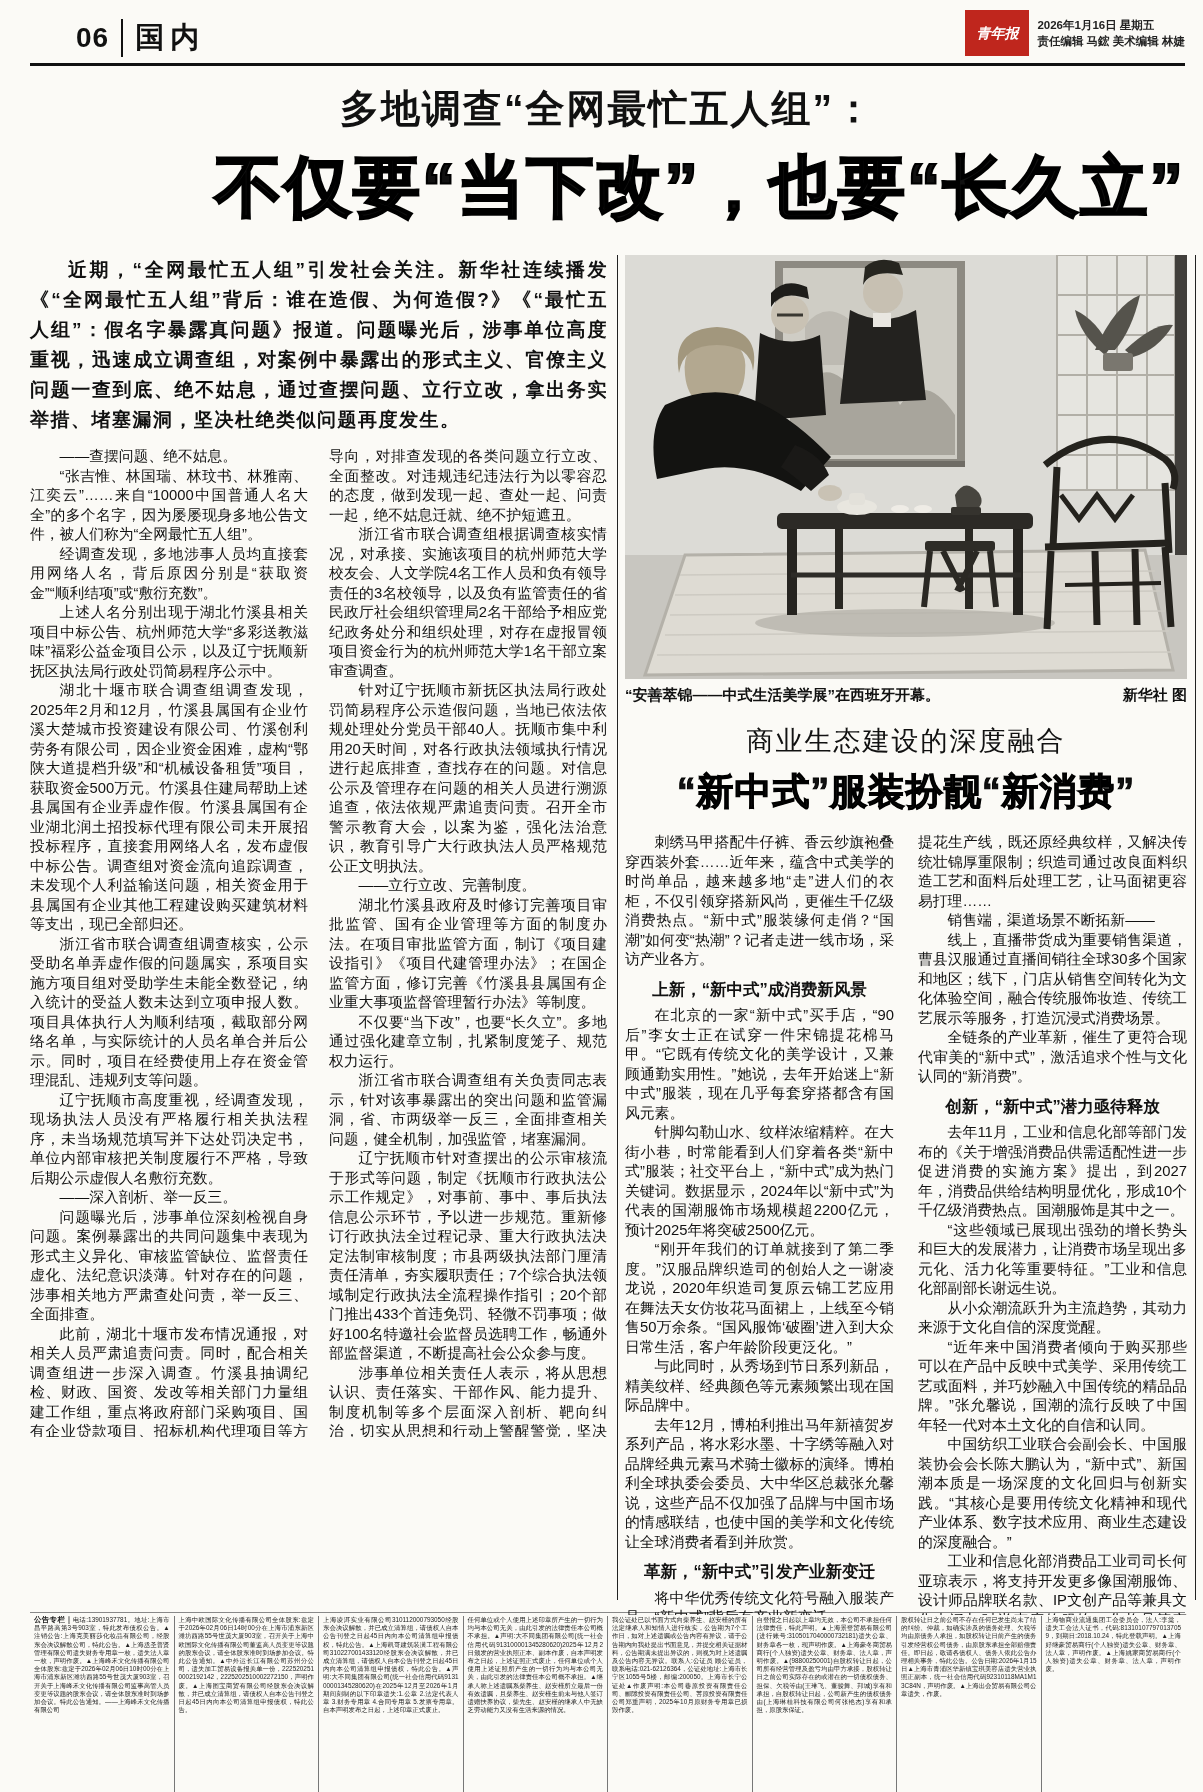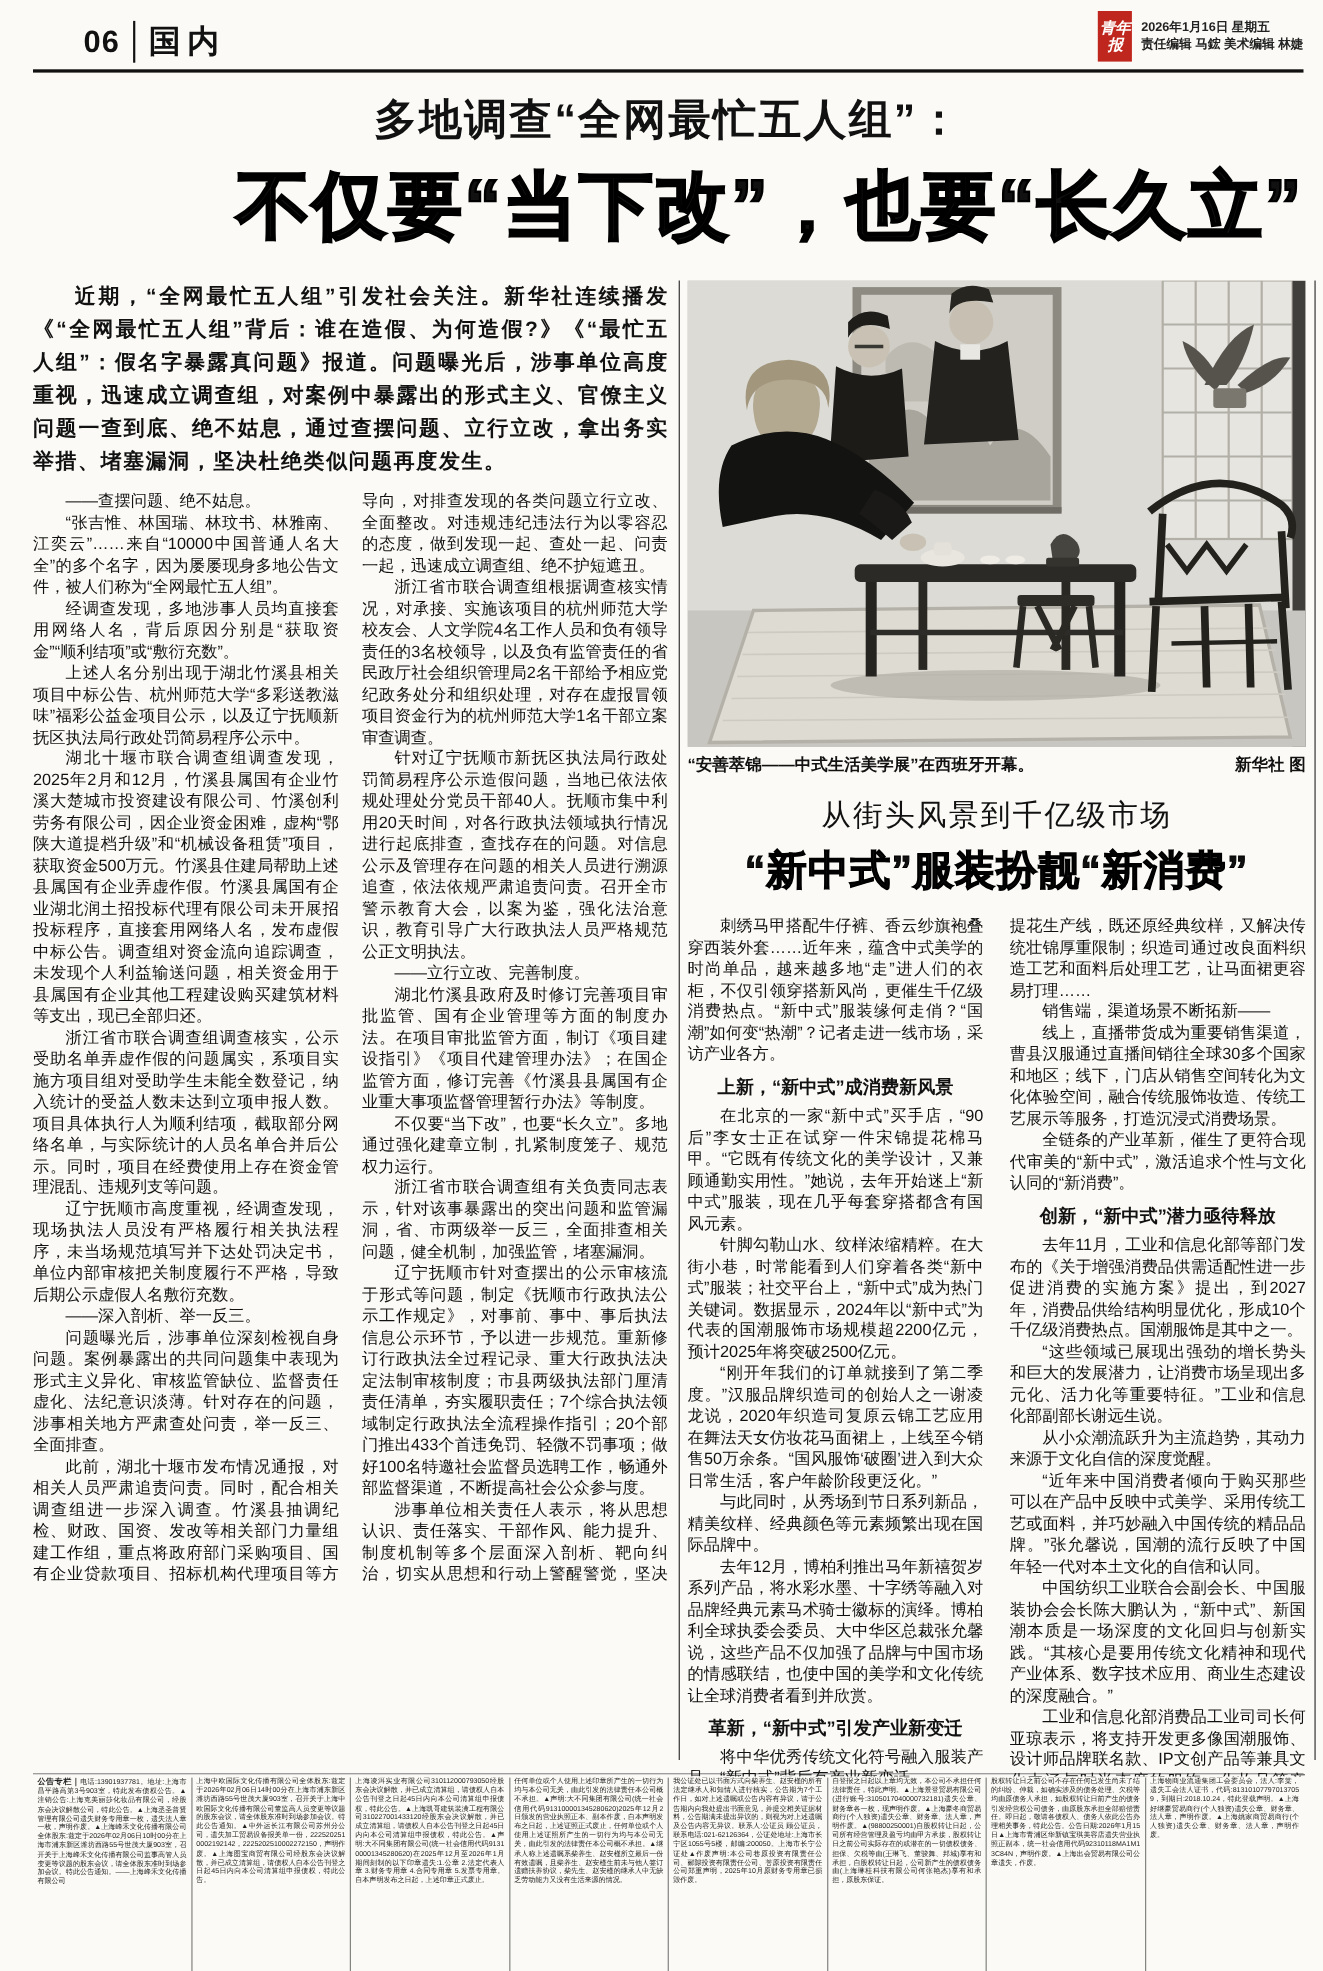--- a/index.html
+++ b/index.html
@@ -11,21 +11,21 @@
     overflow:hidden;
     padding:12px 18px 0 30px;
   }
   
   .hdr { display:flex; align-items:flex-end; justify-content:space-between; height:46px; }
   .hdr-left { display:flex; align-items:center; gap:12px; }
   .pageno { font-size:28px; font-weight:900; letter-spacing:1px;margin-left:46px; }
   .hdr-div { width:2px; height:38px; background:#111; }
   .section { font-size:29px; font-weight:600; letter-spacing:6px; }
   .hdr-right { display:flex; align-items:center; gap:8px; padding-bottom:2px; }
-  .logo { width:31px; height:46px; background:#bf261d; color:#fff; display:flex; align-items:center; justify-content:center;
+  .logo { width:64px; height:46px; background:#bf261d; color:#fff; display:flex; align-items:center; justify-content:center;
           font-size:14px; font-weight:bold; line-height:15px; text-align:center; font-style:italic;margin-left:44px; }
   .dateblock { font-size:11.5px; line-height:16px; color:#222; font-weight:600; }
   .hdr-rule { height:3px; background:#111; margin-top:5px; }
 
   
   .kicker1 { text-align:center; font-size:39px; font-weight:600; letter-spacing:2px; margin-top:16px; }
   .head1 { text-align:right; font-size:67px; font-weight:700; letter-spacing:2px; margin-top:6px;
            -webkit-text-stroke:2.2px #000; white-space:nowrap; }
 
   
@@ -93,21 +93,21 @@
           <p class="bp">经调查发现，多地涉事人员均直接套用网络人名，背后原因分别是“获取资金”“顺利结项”或“敷衍充数”。</p>
           <p class="bp">上述人名分别出现于湖北竹溪县相关项目中标公告、杭州师范大学“多彩送教滋味”福彩公益金项目公示，以及辽宁抚顺新抚区执法局行政处罚简易程序公示中。</p>
           <p class="bp">湖北十堰市联合调查组调查发现，2025年2月和12月，竹溪县属国有企业竹溪大楚城市投资建设有限公司、竹溪创利劳务有限公司，因企业资金困难，虚构“鄂陕大道提档升级”和“机械设备租赁”项目，获取资金500万元。竹溪县住建局帮助上述县属国有企业弄虚作假。竹溪县属国有企业湖北润土招投标代理有限公司未开展招投标程序，直接套用网络人名，发布虚假中标公告。调查组对资金流向追踪调查，未发现个人利益输送问题，相关资金用于县属国有企业其他工程建设购买建筑材料等支出，现已全部归还。</p>
           <p class="bp">浙江省市联合调查组调查核实，公示受助名单弄虚作假的问题属实，系项目实施方项目组对受助学生未能全数登记，纳入统计的受益人数未达到立项申报人数。项目具体执行人为顺利结项，截取部分网络名单，与实际统计的人员名单合并后公示。同时，项目在经费使用上存在资金管理混乱、违规列支等问题。</p>
           <p class="bp">辽宁抚顺市高度重视，经调查发现，现场执法人员没有严格履行相关执法程序，未当场规范填写并下达处罚决定书，单位内部审核把关制度履行不严格，导致后期公示虚假人名敷衍充数。</p>
           <div class="bh">——深入剖析、举一反三。</div>
           <p class="bp">问题曝光后，涉事单位深刻检视自身问题。案例暴露出的共同问题集中表现为形式主义异化、审核监管缺位、监督责任虚化、法纪意识淡薄。针对存在的问题，涉事相关地方严肃查处问责，举一反三、全面排查。</p>
           <p class="bp">此前，湖北十堰市发布情况通报，对相关人员严肃追责问责。同时，配合相关调查组进一步深入调查。竹溪县抽调纪检、财政、国资、发改等相关部门力量组建工作组，重点将政府部门采购项目、国有企业贷款项目、招标机构代理项目等方面作为突破口，开展全覆盖、穿透式排查。坚持问题</p>
         </div>
       <div class="col">
-          <p class="bc">导向，对排查发现的各类问题立行立改、全面整改。对违规违纪违法行为以零容忍的态度，做到发现一起、查处一起、问责一起，迅速成立调查组、绝不护短遮丑。</p>
+          <p class="bc">导向，对排查发现的各类问题立行立改、全面整改。对违规违纪违法行为以零容忍的态度，做到发现一起、查处一起、问责一起，绝不姑息迁就、绝不护短遮丑。</p>
           <p class="bp">浙江省市联合调查组根据调查核实情况，对承接、实施该项目的杭州师范大学校友会、人文学院4名工作人员和负有领导责任的3名校领导，以及负有监管责任的省民政厅社会组织管理局2名干部给予相应党纪政务处分和组织处理，对存在虚报冒领项目资金行为的杭州师范大学1名干部立案审查调查。</p>
           <p class="bp">针对辽宁抚顺市新抚区执法局行政处罚简易程序公示造假问题，当地已依法依规处理处分党员干部40人。抚顺市集中利用20天时间，对各行政执法领域执行情况进行起底排查，查找存在的问题。对信息公示及管理存在问题的相关人员进行溯源追查，依法依规严肃追责问责。召开全市警示教育大会，以案为鉴，强化法治意识，教育引导广大行政执法人员严格规范公正文明执法。</p>
           <div class="bh">——立行立改、完善制度。</div>
           <p class="bp">湖北竹溪县政府及时修订完善项目审批监管、国有企业管理等方面的制度办法。在项目审批监管方面，制订《项目建设指引》《项目代建管理办法》；在国企监管方面，修订完善《竹溪县县属国有企业重大事项监督管理暂行办法》等制度。</p>
           <p class="bp">不仅要“当下改”，也要“长久立”。多地通过强化建章立制，扎紧制度笼子、规范权力运行。</p>
           <p class="bp">浙江省市联合调查组有关负责同志表示，针对该事暴露出的突出问题和监管漏洞，省、市两级举一反三，全面排查相关问题，健全机制，加强监管，堵塞漏洞。</p>
           <p class="bp">辽宁抚顺市针对查摆出的公示审核流于形式等问题，制定《抚顺市行政执法公示工作规定》，对事前、事中、事后执法信息公示环节，予以进一步规范。重新修订行政执法全过程记录、重大行政执法决定法制审核制度；市县两级执法部门厘清责任清单，夯实履职责任；7个综合执法领域制定行政执法全流程操作指引；20个部门推出433个首违免罚、轻微不罚事项；做好100名特邀社会监督员选聘工作，畅通外部监督渠道，不断提高社会公众参与度。</p>
           <p class="bp">涉事单位相关责任人表示，将从思想认识、责任落实、干部作风、能力提升、制度机制等多个层面深入剖析、靶向纠治，切实从思想和行动上警醒警觉，坚决杜绝此类问题发生。</p>
         </div>
     </div>
@@ -208,21 +208,21 @@
           <path d="M436 240 l18 24 l18 -24 l18 24 l18 -24" stroke-width="5"></path>
           <path d="M440 330 l96 -2" stroke-width="4"></path>
         </g>
       </svg>
     </div>
     <div class="capline">
       <span>“安善萃锦——中式生活美学展”在西班牙开幕。</span>
       <span>新华社 图</span>
     </div>
 
-    <div class="kicker2">从街头风景到千亿级市场</div>
+    <div class="kicker2">商业生态建设的深度融合</div>
     <div class="head2">“新中式”服装扮靓“新消费”</div>
 
     <div class="cols2">
       <div class="col2">
           <p class="bp">刺绣马甲搭配牛仔裤、香云纱旗袍叠穿西装外套……近年来，蕴含中式美学的时尚单品，越来越多地“走”进人们的衣柜，不仅引领穿搭新风尚，更催生千亿级消费热点。“新中式”服装缘何走俏？“国潮”如何变“热潮”？记者走进一线市场，采访产业各方。</p>
           <div class="bH">上新，“新中式”成消费新风景</div>
           <p class="bp">在北京的一家“新中式”买手店，“90后”李女士正在试穿一件宋锦提花棉马甲。“它既有传统文化的美学设计，又兼顾通勤实用性。”她说，去年开始迷上“新中式”服装，现在几乎每套穿搭都含有国风元素。</p>
           <p class="bp">针脚勾勒山水、纹样浓缩精粹。在大街小巷，时常能看到人们穿着各类“新中式”服装；社交平台上，“新中式”成为热门关键词。数据显示，2024年以“新中式”为代表的国潮服饰市场规模超2200亿元，预计2025年将突破2500亿元。</p>
           <p class="bp">“刚开年我们的订单就接到了第二季度。”汉服品牌织造司的创始人之一谢凌龙说，2020年织造司复原云锦工艺应用在舞法天女仿妆花马面裙上，上线至今销售50万余条。“国风服饰‘破圈’进入到大众日常生活，客户年龄阶段更泛化。”</p>
           <p class="bp">与此同时，从秀场到节日系列新品，精美纹样、经典颜色等元素频繁出现在国际品牌中。</p>

